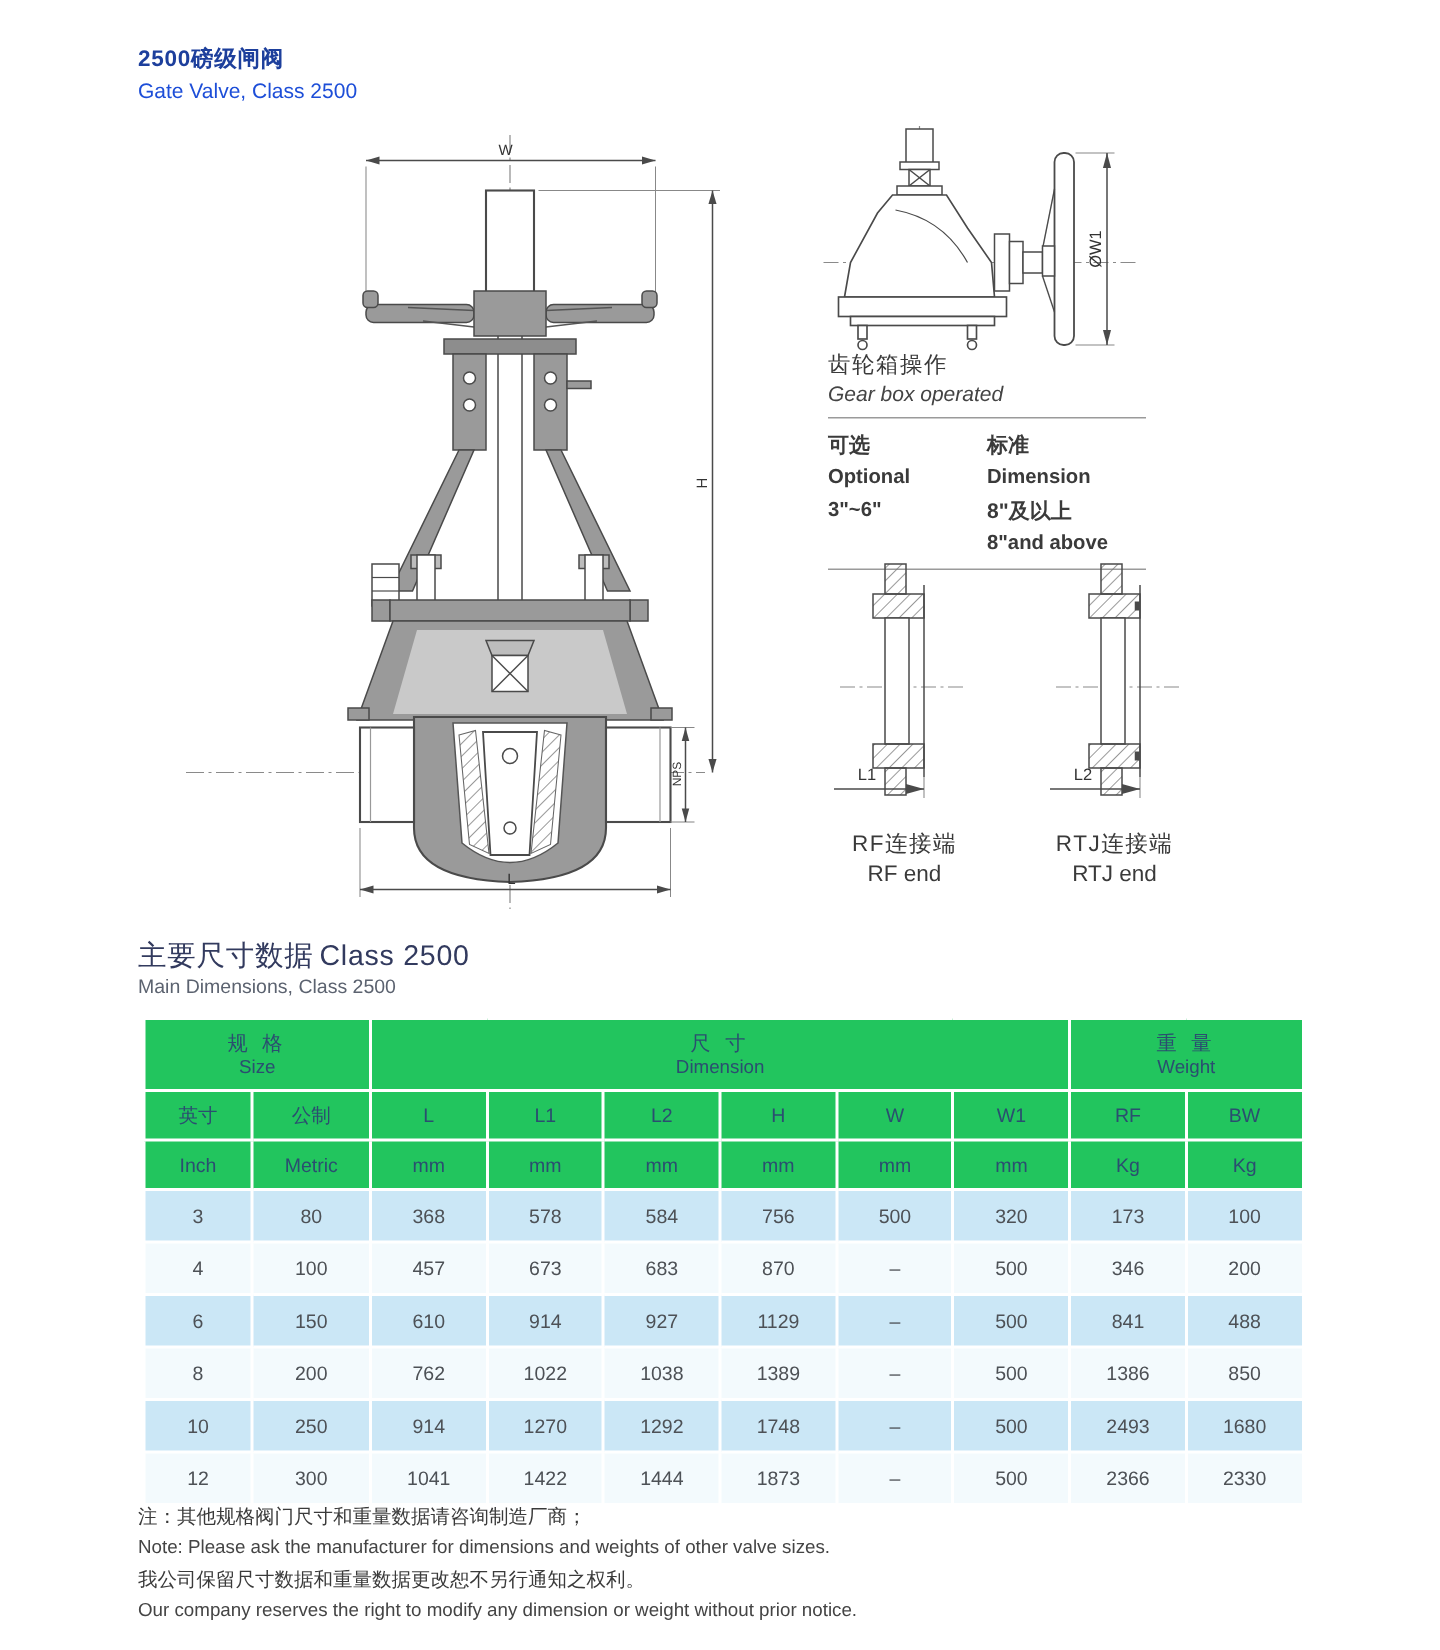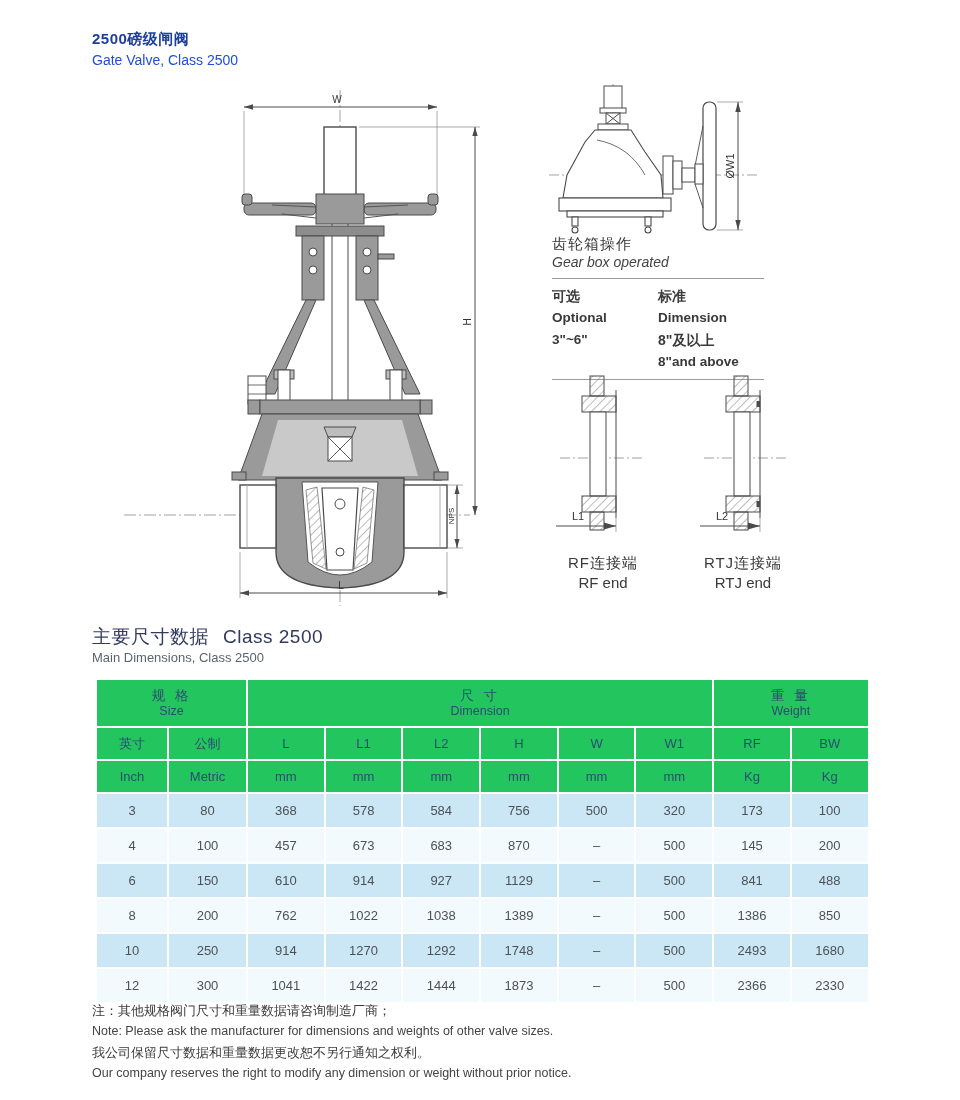--- a/index.html
+++ b/index.html
@@ -28,21 +28,21 @@
   .gearbox-note .col{width:50%;}
   .gearbox-note .col div{line-height:22px;font-size:13.5px;color:#3a3a3a;font-weight:bold;}
   .gearbox-note .col div.cnline{font-size:14px;}
 
   .end-caption{top:553px;width:130px;text-align:center;color:#3a3a3a;}
   .end-caption .zh{font-size:15px;line-height:20px;letter-spacing:1px;}
   .end-caption .en{font-size:15px;line-height:20px;}
 
   
   .section-title{left:92px;top:624px;font-size:19px;color:#323a5e;letter-spacing:.5px;}
-  .section-title .cls{margin-left:14px;}
+  .section-title .cls{margin-left:4px;}
   .section-subtitle{left:92px;top:650px;font-size:13px;color:#5c6370;}
 
   
   .dim-table-wrap{left:95px;top:678px;}
   table.dim-table{border-collapse:collapse;table-layout:fixed;width:773px;}
   table.dim-table th,table.dim-table td{
     border:2px solid #ffffff;text-align:center;vertical-align:middle;padding:0;
   }
   table.dim-table thead th{background:#22c55e;color:#2b4e70;font-weight:normal;}
   table.dim-table thead tr.group th{height:46px;}
@@ -377,21 +377,21 @@
         </tr>
         <tr>
           <td>4</td>
           <td>100</td>
           <td>457</td>
           <td>673</td>
           <td>683</td>
           <td>870</td>
           <td>–</td>
           <td>500</td>
-          <td>145</td>
+          <td>346</td>
           <td>200</td>
         </tr>
         <tr>
           <td>6</td>
           <td>150</td>
           <td>610</td>
           <td>914</td>
           <td>927</td>
           <td>1129</td>
           <td>–</td>

